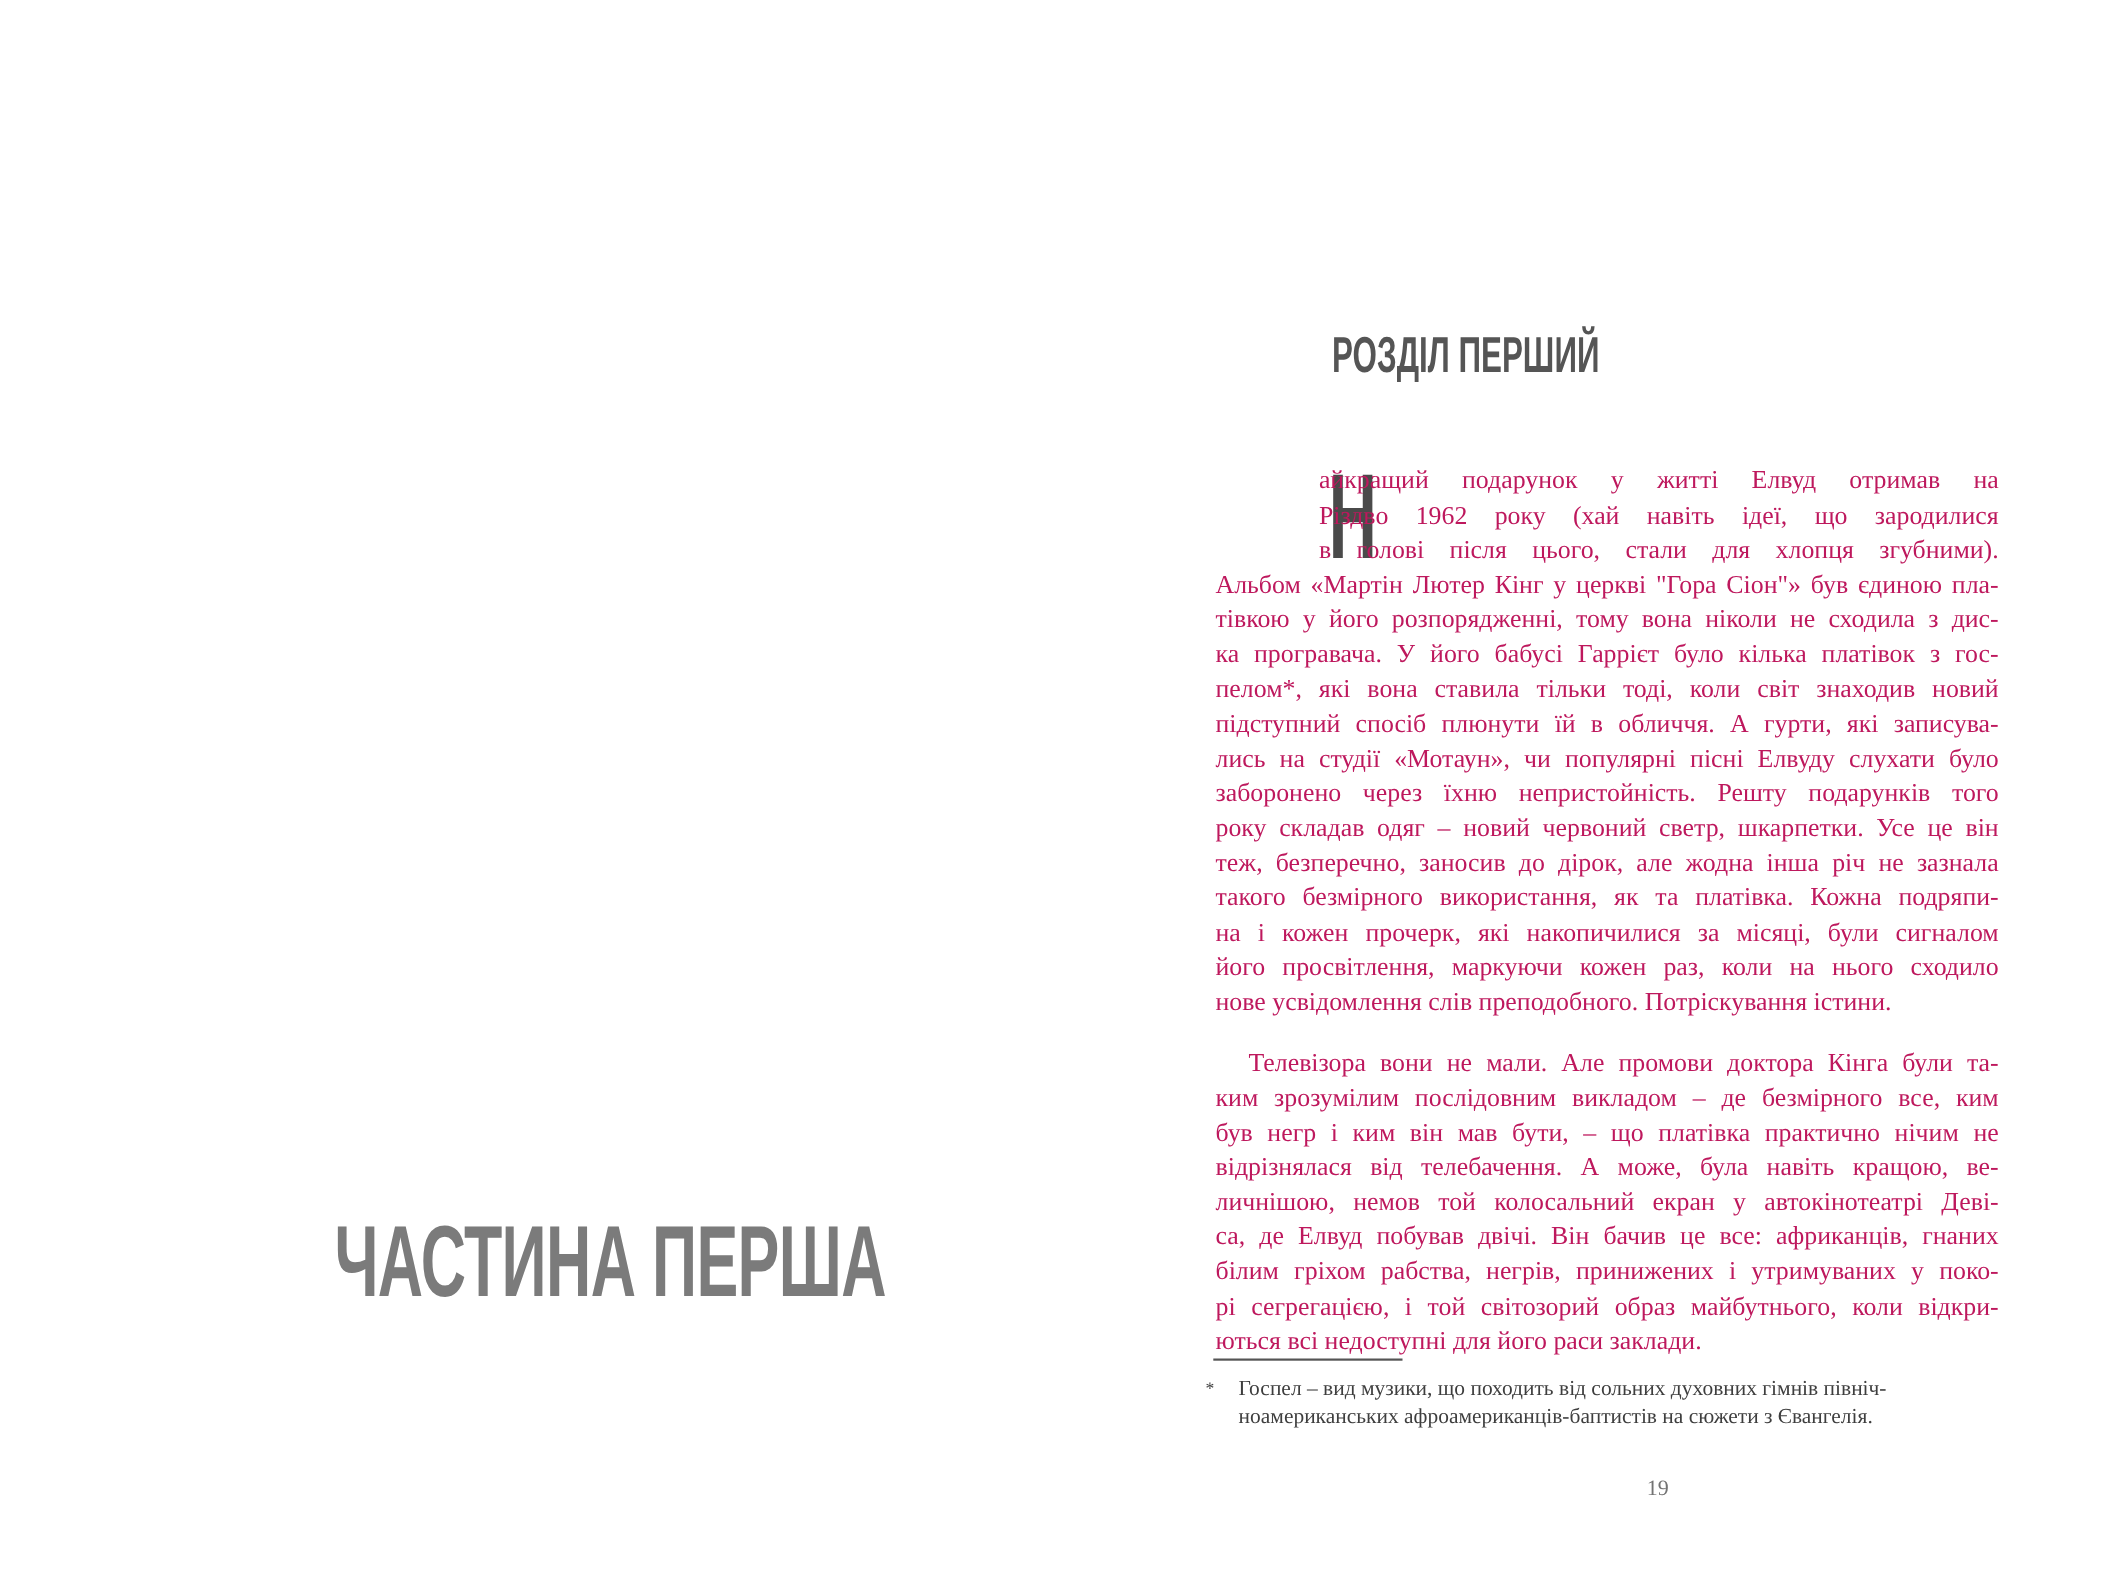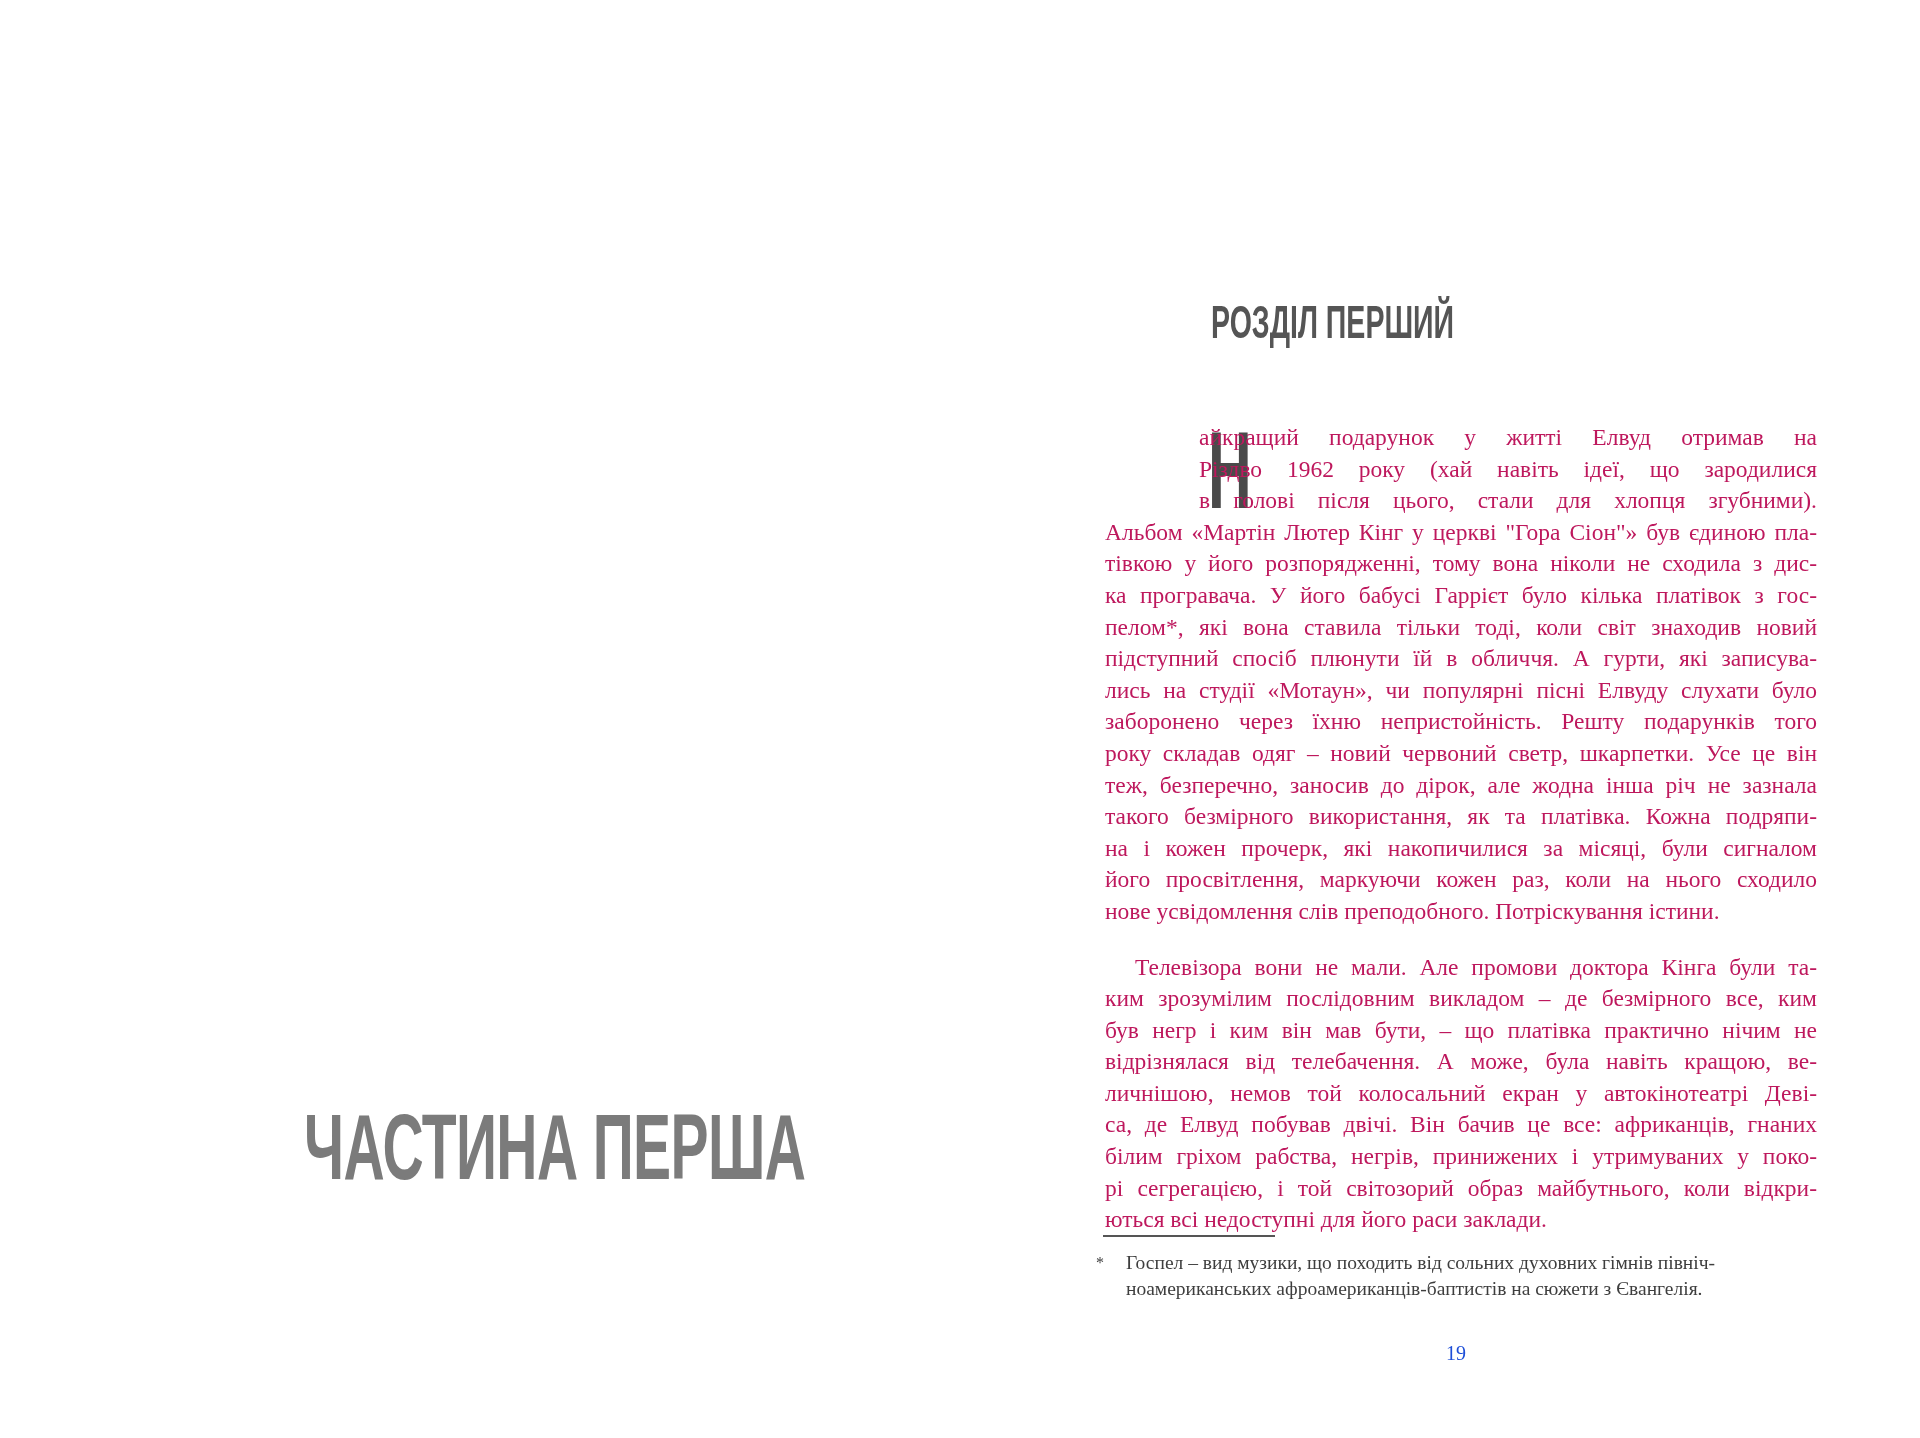--- a/index.html
+++ b/index.html
@@ -124,27 +124,27 @@
       margin-left: 30px;
     }
     .footnote .fline {
       display: block;
       height: 26px;
       line-height: 26px;
       white-space: nowrap;
     }
     .page-number {
       position: absolute;
-      left: 1436px;
+      left: 1487px;
       top: 1342px;
       width: 40px;
       text-align: center;
       font-family: "Liberation Serif", serif;
       font-size: 20px;
-      color: #1d4ed8;
+      color: #737373;
     }
   </style>
 </head>
 <body>
 
 <div class="page page-left">
   <div class="part-title">ЧАСТИНА ПЕРША</div>
 </div>
 
 <div class="page page-right"></div>

